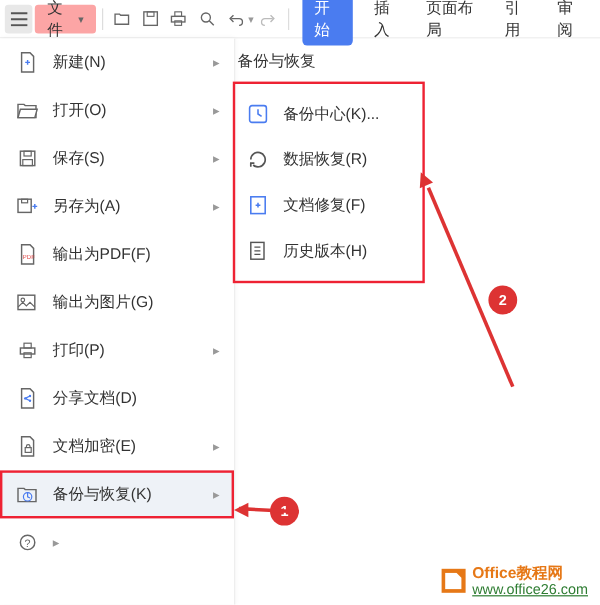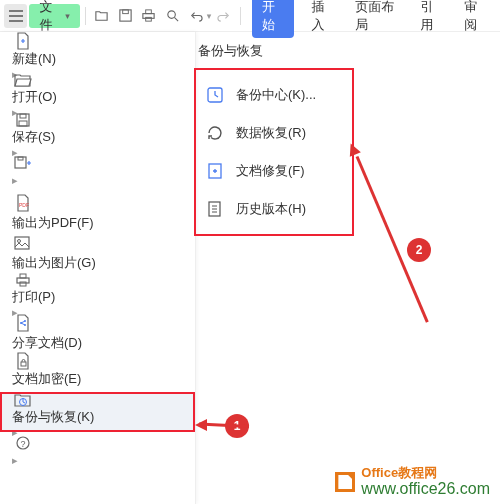--- a/index.html
+++ b/index.html
@@ -1,48 +1,48 @@
 <!DOCTYPE html>
 <html><head>
 <meta charset="utf-8">
 <style>
   * { box-sizing: border-box; margin: 0; padding: 0; }
   body { font-family: "Microsoft YaHei", Arial, sans-serif; font-size: 13px; color: #333; background: #fff; width: 500px; height: 504px; position: relative; overflow: hidden; }
   
   .toolbar { display: flex; align-items: center; height: 32px; padding: 0 4px; border-bottom: 1px solid #eee; gap: 2px; }
   .menu-btn { width: 26px; height: 24px; display: flex; align-items: center; justify-content: center; border-radius: 3px; background: #e8e8e8; cursor: pointer; }
-  .file-btn { padding: 0 10px; height: 24px; display: flex; align-items: center; background: #86efac; border-radius: 3px; cursor: pointer; gap:3px; }
+  .file-btn { padding: 0 10px; height: 24px; display: flex; align-items: center; background: #fca5a5; border-radius: 3px; cursor: pointer; gap:3px; }
   .tb-icon { width: 24px; height: 24px; display: flex; align-items: center; justify-content: center; cursor: pointer; color: #555; }
   .tb-sep { width: 1px; height: 18px; background: #ddd; margin: 0 3px; }
   .tabs { display: flex; align-items: center; gap: 14px; height: 40px; padding: 12px 6px; }
   .tab { cursor: pointer; padding: 4px 4px; }
   .tab.active { background: #4a7cf0; color: #fff; border-radius: 4px; padding: 4px 10px; }
   
   .content { display: flex; position: relative; height: calc(504px - 32px); }
   .filemenu { width: 196px; background: #fff; border-right: 1px solid #eee; box-shadow: 1px 0 4px rgba(0,0,0,.05); }
-  .fm-item { display: flex; height: 40px; padding: 0 12px; cursor: pointer; position: relative; flex-direction: column; }
+  .fm-item { display: flex; align-items: center; height: 40px; padding: 0 12px; cursor: pointer; position: relative; }
   .fm-item.hl { background: #eef2f7; outline: 2px solid #e23; outline-offset: -2px; }
   .fm-icon { width: 22px; height: 22px; display:flex; align-items:center; justify-content:center; color:#666; margin-right:10px; }
   .fm-label { flex:1; }
   .fm-arrow { color:#999; font-size:11px; }
   
   .submenu-wrap { position:absolute; left:194px; top:10px; width:160px; }
   .submenu-title { font-size:13px; color:#333; margin-bottom:8px; padding-left:4px; }
   .submenu-box { border:2px solid #e23; padding:6px 2px; }
   .sub-item { display:flex; align-items:center; height:38px; padding:0 6px; cursor:pointer; }
   .sub-icon { width:22px; height:22px; display:flex; align-items:center; justify-content:center; color:#4a7cf0; margin-right:10px; }
   
   .badge { position:absolute; width:24px; height:24px; border-radius:50%; background:#d33; color:#fff; font-size:12px; font-weight:bold; display:flex; align-items:center; justify-content:center; }
   .arrow-line { position:absolute; background:#d33; transform-origin:left center; }
   .arrow-head { position:absolute; width:0; height:0; border-style:solid; }
   
   .watermark { position:absolute; bottom:6px; right:10px; display:flex; align-items:center; gap:6px; font-size:13px; }
   .watermark .t1 { color:#e67817; font-weight:bold; }
   .watermark .t2 { display:flex; flex-direction:column; line-height:1.1; }
-  .watermark .sub { color:#2e7d32; font-size:16px; }
+  .watermark .sub { color:#2e7d32; font-size:12px;text-decoration:underline; }
   .wm-icon { width:20px; height:20px; background:#e67817; position:relative; }
   .wm-icon::after{content:""; position:absolute; left:3px; top:3px; width:14px; height:14px; background:#fff; clip-path: polygon(0 0, 70% 0, 100% 30%, 100% 100%, 0 100%);}
 </style>
 </head>
 <body>
 
 <div class="toolbar">
   <div class="menu-btn">
     <svg width="14" height="12" viewBox="0 0 14 12">
         <path d="M0 1h14M0 6h14M0 11h14" stroke="#555" stroke-width="1.6"></path>
@@ -135,20 +135,21 @@
       <span class="fm-arrow">▸</span>
     </div>
     <div class="fm-item">
       <span class="fm-icon">
           <svg width="18" height="16" viewBox="0 0 18 16">
             <rect x="1" y="2" width="11" height="11" fill="none" stroke="#666" stroke-width="1.2"></rect>
             <rect x="4" y="2" width="5" height="3" fill="none" stroke="#666"></rect>
             <path d="M13 8l4 0M15 6v4" stroke="#4a7cf0" stroke-width="1.2"></path>
           </svg>
         </span>
+      <span class="fm-label">另存为(A)</span>
       <span class="fm-arrow">▸</span>
     </div>
     <div class="fm-item">
       <span class="fm-icon">
           <svg width="16" height="18" viewBox="0 0 16 18">
             <path d="M3 1h7l3 3v13H3z" fill="none" stroke="#666" stroke-width="1.2"></path>
             <text x="4" y="13" font-size="5" fill="#d44">PDF</text>
           </svg>
         </span>
       <span class="fm-label">输出为PDF(F)</span>

